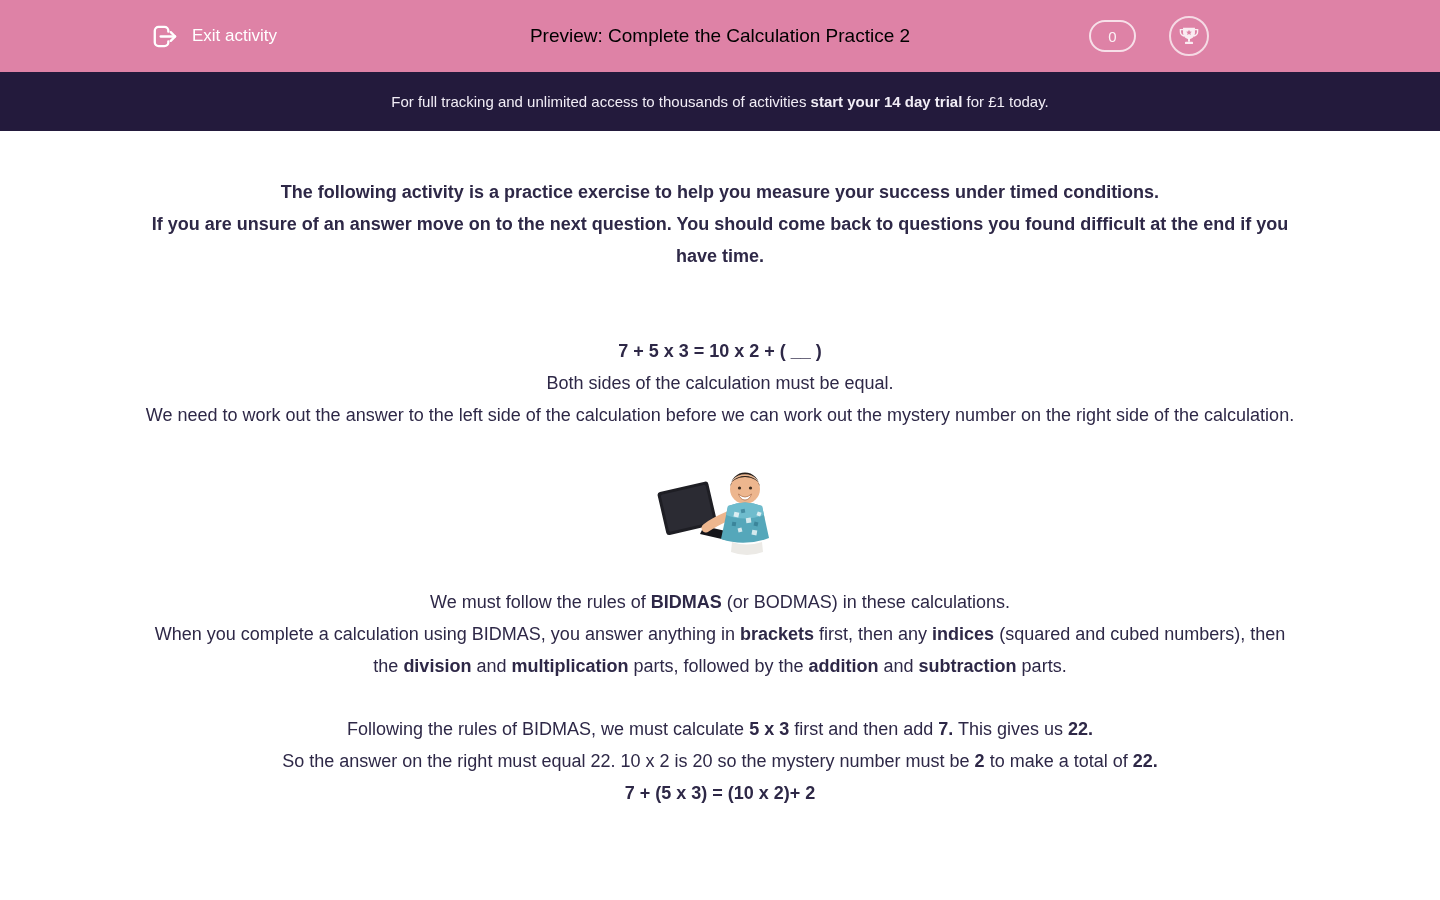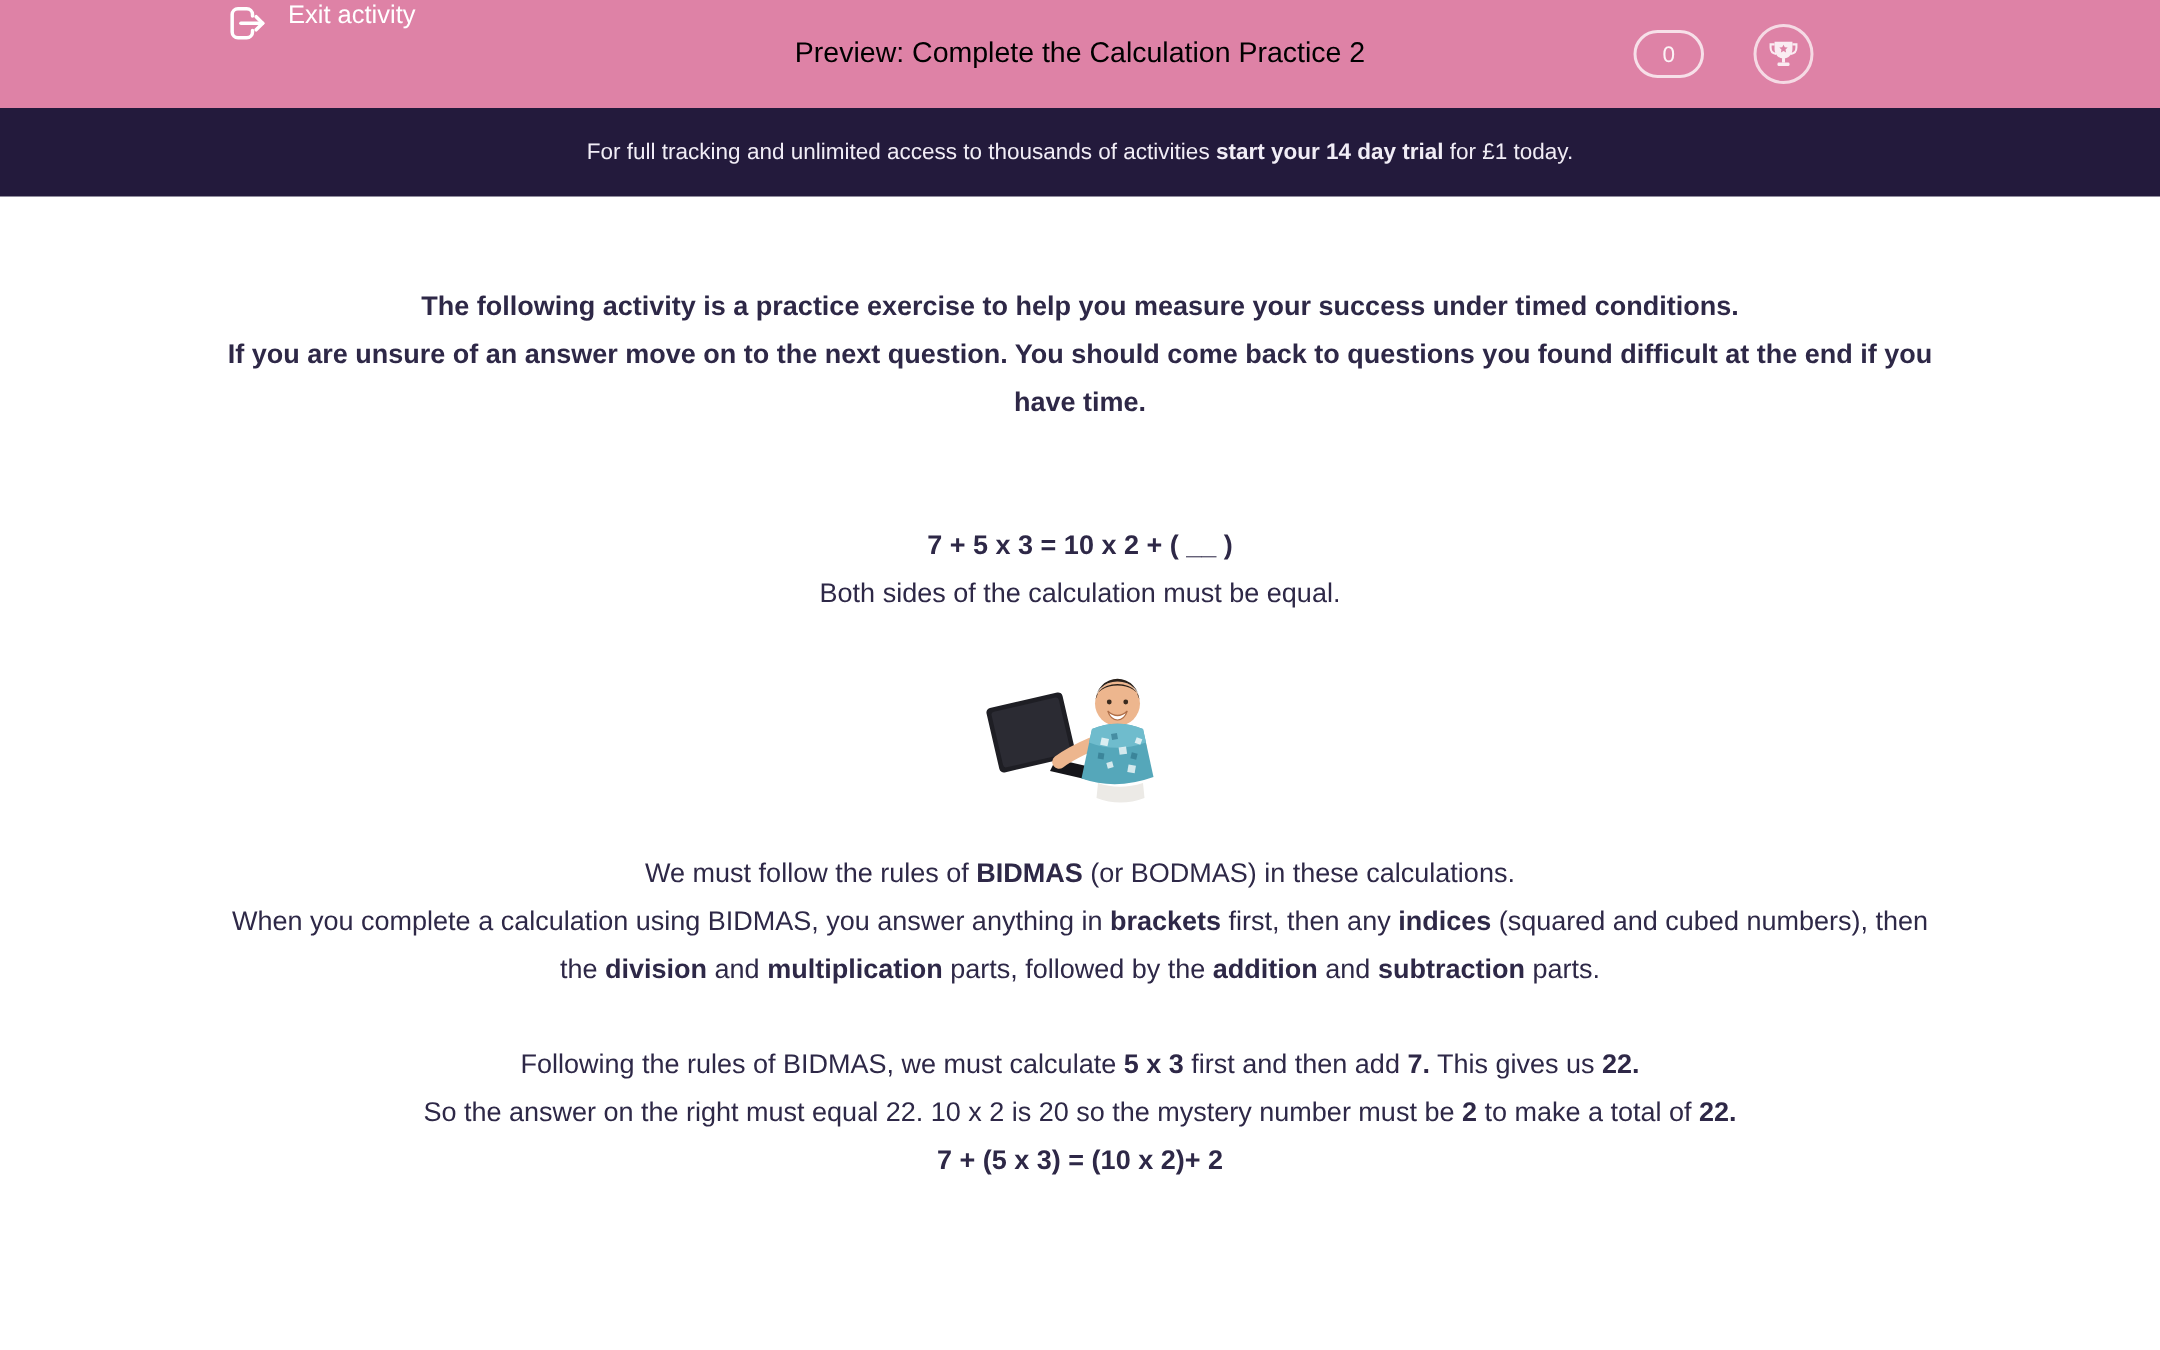--- a/index.html
+++ b/index.html
@@ -7,21 +7,21 @@
   body { font-family: "Liberation Sans", "DejaVu Sans", sans-serif; }
 
   
   .appbar {
     position: relative;
     width: 100%; height: 72px;
     background: #de82a6;
   }
   .exit-btn {
     position: absolute; left: 148px; top: 0; height: 72px;
-    display: flex; gap: 13px;
+    display: flex; align-items: center; gap: 13px;
     color: #ffffff; font-size: 17px; cursor: pointer;
     background: none; border: none;
   }
   .appbar-title {
     position: absolute; left: 50%; top: 50%;
     transform: translate(-50%, -50%);
     color: #000000; font-size: 19px; white-space: nowrap;
     font-weight: 400;
   }
   .score-pill {
@@ -46,21 +46,21 @@
     color: #f1edf6; font-size: 15px;
   }
   .trial-banner strong { font-weight: 700; }
 
   
   .content {
     width: 1160px; margin: 0 auto; padding-top: 45px;
     color: #2e2847; font-size: 18px; line-height: 32px;
     text-align: center;
   }
-  .content p { margin: 12px 0 31px 0; }
+  .content p { margin: 0 0 31px 0; }
   .content strong { font-weight: 700; }
   .illustration-wrap {
     width: 100%; display: flex; justify-content: center;
     margin: 6px 0 28px 0;
   }
 </style>
 </head>
 <body>
 
 <header class="appbar">
@@ -97,21 +97,21 @@
 </header>
 
 <div class="trial-banner">
   <span id="trial-text"><span>For full tracking and unlimited access to thousands of activities </span><strong>start your 14 day trial</strong><span> for £1 today.</span></span>
 </div>
 
 <main class="content">
 
   <div id="blocks-top">
       <p><strong>The following activity is a practice exercise to help you measure your success under timed conditions.</strong><br><strong>If you are unsure of an answer move on to the next question.  You should come back to questions you found difficult at the end if you have time.</strong></p>
-      <p><br><strong>7 + 5 x 3 = 10 x 2 + ( __ )</strong><br><span>Both sides of the calculation must be equal.</span><br></p>
+      <p><br><strong>7 + 5 x 3 = 10 x 2 + ( __ )</strong><br><span>Both sides of the calculation must be equal.</span><br><span>We need to work out the answer to the left side of the calculation before we can work out the mystery number on the right side of the calculation.</span></p>
     </div>
 
   <div class="illustration-wrap">
     <span style="display:flex;">
       <svg width="156" height="96" viewBox="0 0 156 96">
 
         <g transform="rotate(-13 48 58)">
           <rect x="22" y="24" width="52" height="44" rx="3" fill="#1e1e24"></rect>
           <rect x="25" y="27" width="46" height="38" rx="2" fill="#2b2b33"></rect>
         </g>

